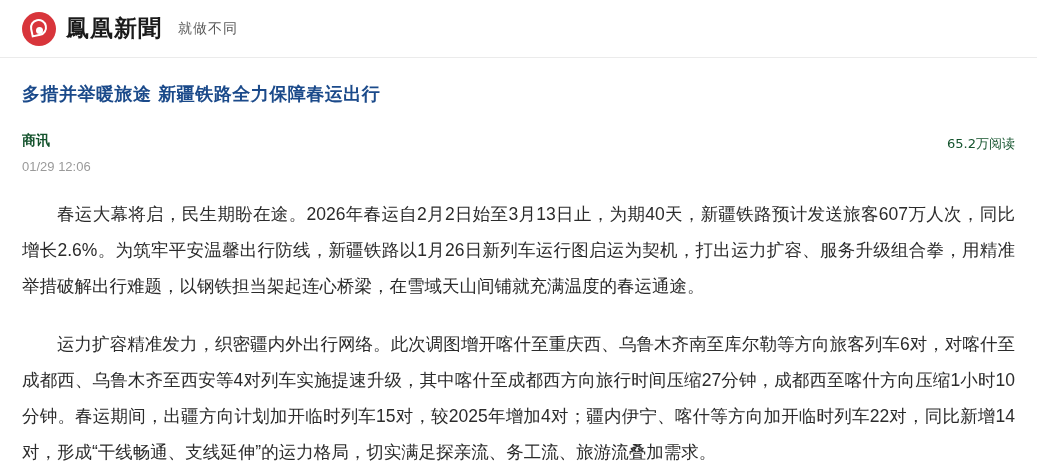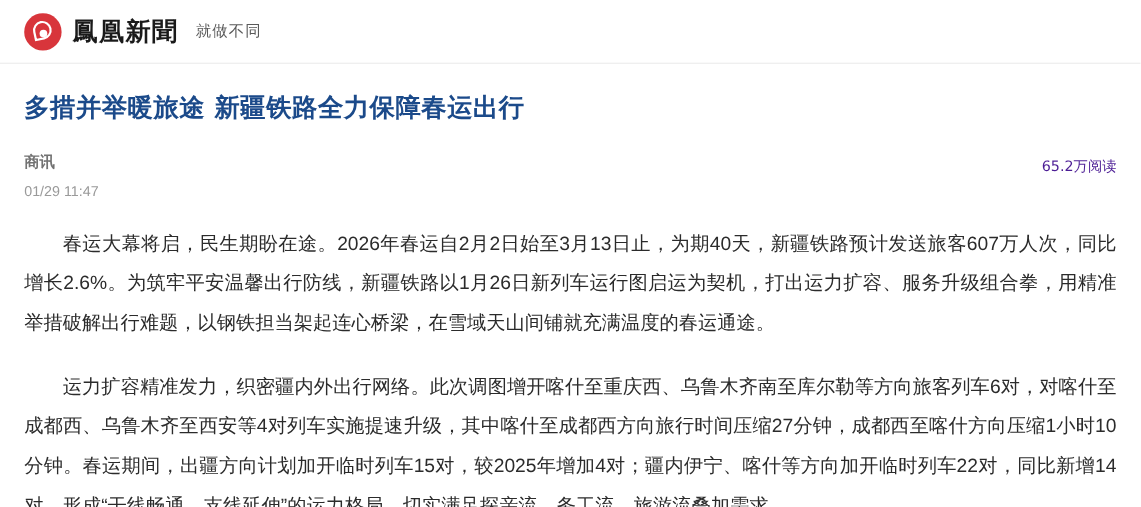--- a/index.html
+++ b/index.html
@@ -78,51 +78,51 @@
     letter-spacing: 1px;
     font-family: Liberation Sans, sans-serif;
   }
 
   
   .article {
     padding: 24px 22px 0 22px;
     box-sizing: border-box;
   }
   .headline {
-    font-size: 23px;
+    font-size: 18px;
     font-weight: bold;
     color: #1b4a8a;
     margin: 0 0 26px 0;
     letter-spacing: 0.5px;
     font-family: "DejaVu Sans", sans-serif;
   }
   .meta-row {
     display: flex;
     align-items: flex-start;
     justify-content: space-between;
   }
   .meta-left {
     display: flex;
     flex-direction: column;
     gap: 9px;
   }
   .source {
     font-size: 14px;
-    color: #737373;
+    color: #14532d;
     font-weight: bold;
     font-family: "DejaVu Sans", sans-serif;
   }
   .timestamp {
     font-size: 13px;
     color: #9a9a9a;
     font-family: "Liberation Sans", sans-serif;
   }
   .reads {
     font-size: 13px;
-    color: #4c1d95;
+    color: #14532d;
     font-family: "DejaVu Sans", sans-serif;
     padding-top: 3px;
   }
 
   .body-text {
     margin-top: 22px;
   }
   .body-text p {
     margin: 0 0 22px 0;
     font-size: 17.5px;
@@ -146,21 +146,21 @@
     </div>
   </div>
 
   <div class="article">
 
     <h1 class="headline">多措并举暖旅途 新疆铁路全力保障春运出行</h1>
 
     <div class="meta-row">
       <div class="meta-left">
         <span class="source">商讯</span>
-        <span class="timestamp">01/29 11:47</span>
+        <span class="timestamp">01/29 12:06</span>
       </div>
       <span class="reads">65.2万阅读</span>
     </div>
 
     <div class="body-text">
       <p>春运大幕将启，民生期盼在途。2026年春运自2月2日始至3月13日止，为期40天，新疆铁路预计发送旅客607万人次，同比增长2.6%。为筑牢平安温馨出行防线，新疆铁路以1月26日新列车运行图启运为契机，打出运力扩容、服务升级组合拳，用精准举措破解出行难题，以钢铁担当架起连心桥梁，在雪域天山间铺就充满温度的春运通途。</p>
       <p>运力扩容精准发力，织密疆内外出行网络。此次调图增开喀什至重庆西、乌鲁木齐南至库尔勒等方向旅客列车6对，对喀什至成都西、乌鲁木齐至西安等4对列车实施提速升级，其中喀什至成都西方向旅行时间压缩27分钟，成都西至喀什方向压缩1小时10分钟。春运期间，出疆方向计划加开临时列车15对，较2025年增加4对；疆内伊宁、喀什等方向加开临时列车22对，同比新增14对，形成“干线畅通、支线延伸”的运力格局，切实满足探亲流、务工流、旅游流叠加需求。</p>
     </div>
 
   </div>

